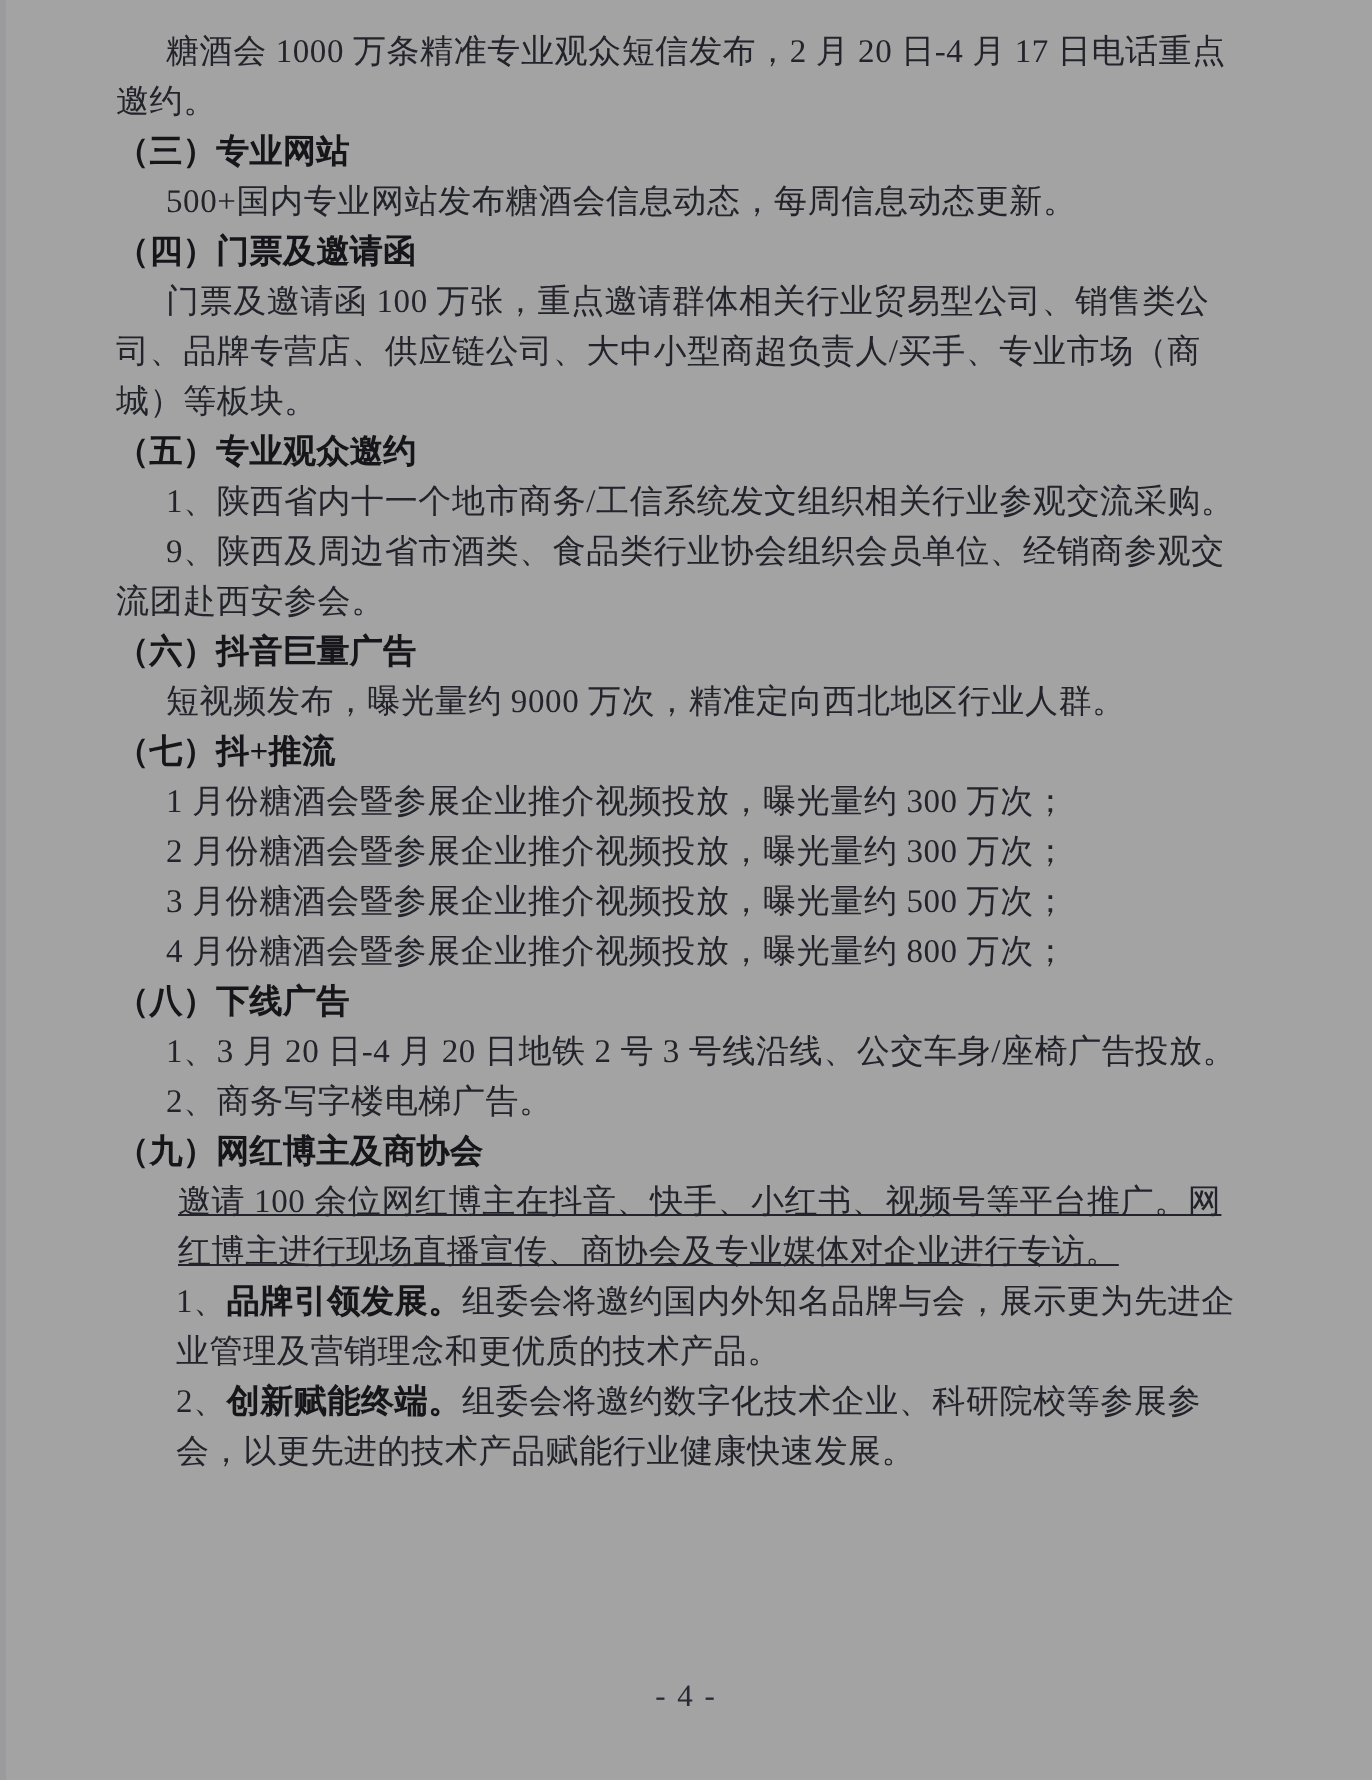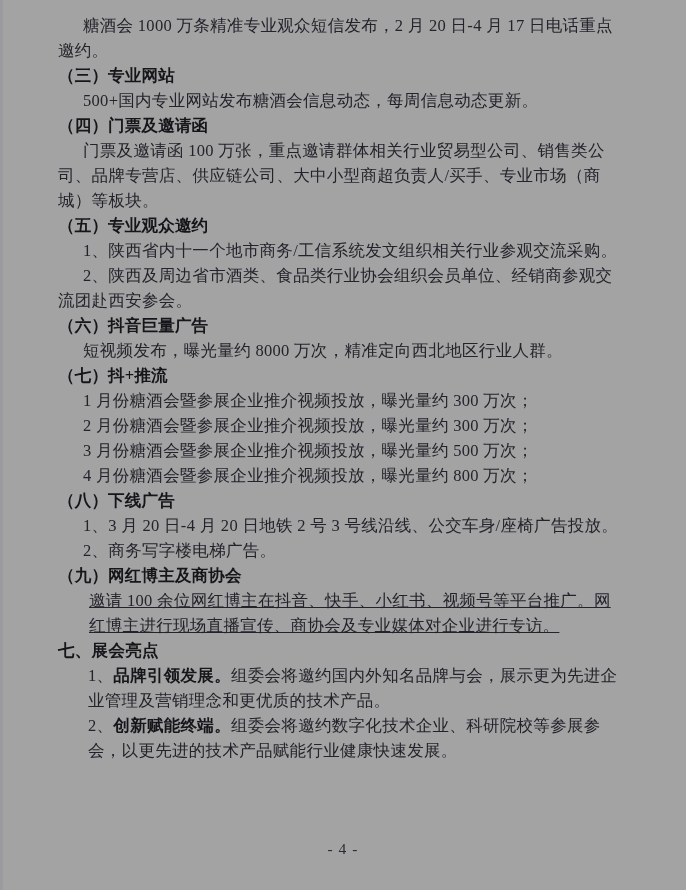--- a/index.html
+++ b/index.html
@@ -72,31 +72,30 @@
 <div class="page">
   <div class="edge-strip"></div>
   <div class="doc-body">
       <p class="para">糖酒会 1000 万条精准专业观众短信发布，2 月 20 日-4 月 17 日电话重点邀约。</p>
       <p class="heading">（三）专业网站</p>
       <p class="para">500+国内专业网站发布糖酒会信息动态，每周信息动态更新。</p>
       <p class="heading">（四）门票及邀请函</p>
       <p class="para">门票及邀请函 100 万张，重点邀请群体相关行业贸易型公司、销售类公司、品牌专营店、供应链公司、大中小型商超负责人/买手、专业市场（商城）等板块。</p>
       <p class="heading">（五）专业观众邀约</p>
       <p class="para">1、陕西省内十一个地市商务/工信系统发文组织相关行业参观交流采购。</p>
-      <p class="para">2、陕西及周边省市酒类、食品类行业协会组织会员单位、经销商参观交流团赴西安参会。</p>
+      <p class="para">9、陕西及周边省市酒类、食品类行业协会组织会员单位、经销商参观交流团赴西安参会。</p>
       <p class="heading">（六）抖音巨量广告</p>
-      <p class="para">短视频发布，曝光量约 8000 万次，精准定向西北地区行业人群。</p>
+      <p class="para">短视频发布，曝光量约 9000 万次，精准定向西北地区行业人群。</p>
       <p class="heading">（七）抖+推流</p>
       <p class="para">1 月份糖酒会暨参展企业推介视频投放，曝光量约 300 万次；</p>
       <p class="para">2 月份糖酒会暨参展企业推介视频投放，曝光量约 300 万次；</p>
       <p class="para">3 月份糖酒会暨参展企业推介视频投放，曝光量约 500 万次；</p>
       <p class="para">4 月份糖酒会暨参展企业推介视频投放，曝光量约 800 万次；</p>
       <p class="heading">（八）下线广告</p>
       <p class="para">1、3 月 20 日-4 月 20 日地铁 2 号 3 号线沿线、公交车身/座椅广告投放。</p>
       <p class="para">2、商务写字楼电梯广告。</p>
       <p class="heading">（九）网红博主及商协会</p>
       <p class="hang">邀请 100 余位网红博主在抖音、快手、小红书、视频号等平台推广。网红博主进行现场直播宣传、商协会及专业媒体对企业进行专访。</p>
-      <p class="title">七、展会亮点</p>
       <p class="item"><span class="num">1、</span><span class="lead">品牌引领发展。</span><span>组委会将邀约国内外知名品牌与会，展示更为先进企业管理及营销理念和更优质的技术产品。</span></p>
       <p class="item"><span class="num">2、</span><span class="lead">创新赋能终端。</span><span>组委会将邀约数字化技术企业、科研院校等参展参会，以更先进的技术产品赋能行业健康快速发展。</span></p>
     </div>
   <div class="page-number">- 4 -</div>
 </div>
 
 </body></html>

